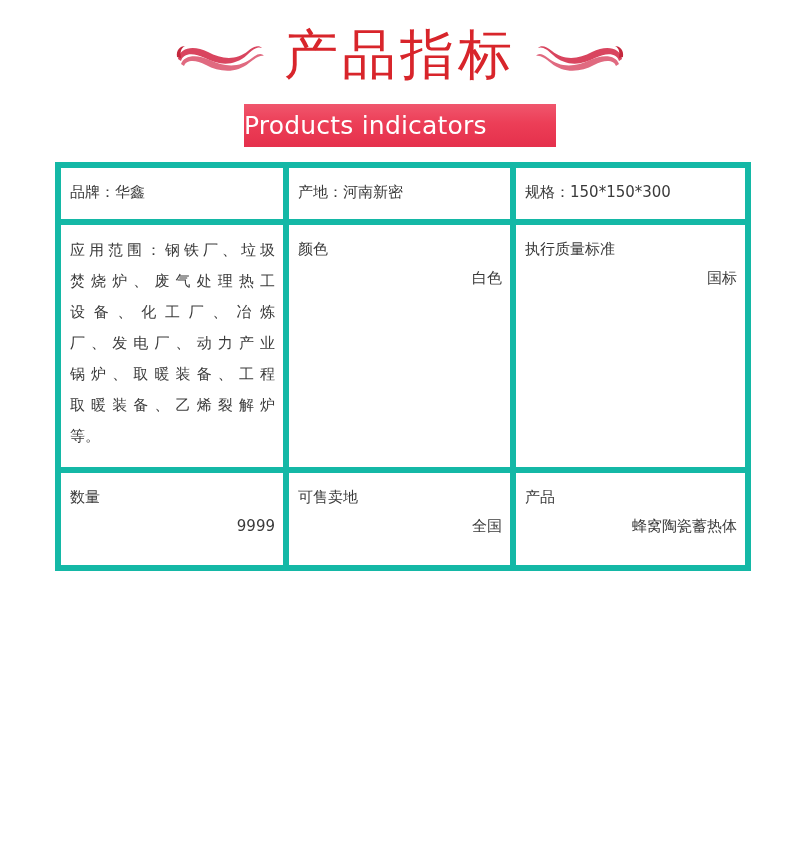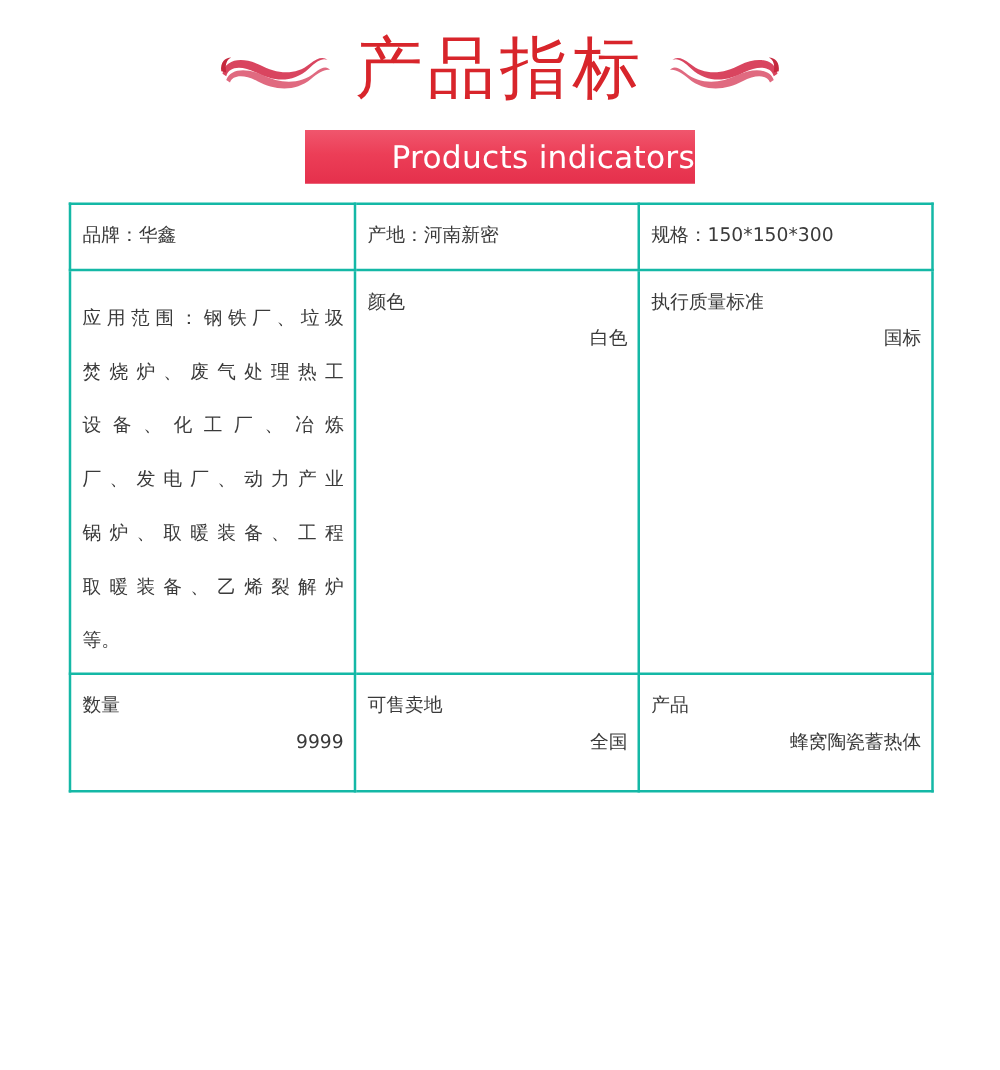--- a/index.html
+++ b/index.html
@@ -63,21 +63,21 @@
 
   .subtitle-banner {
     position: absolute;
     left: 244px;
     top: 104px;
     width: 312px;
     height: 43px;
     background: linear-gradient(to bottom, #f0566d 0%, #ec3e57 45%, #e5304c 100%);
     display: flex;
     align-items: center;
-    justify-content: flex-end;
+    justify-content: flex-start;
   }
   .subtitle-text {
     color: #ffffff;
     font-size: 25px;
     line-height: 27px;
     font-weight: 400;
     font-family: "DejaVu Sans", "Liberation Sans", sans-serif;
     letter-spacing: 0.2px;
     white-space: nowrap;
   }
@@ -86,21 +86,21 @@
   .spec-table {
     position: absolute;
     left: 55px;
     top: 162px;
     width: 690px;
     border-collapse: collapse;
     table-layout: fixed;
     background: #ffffff;
   }
   .spec-table td {
-    border: 2px solid #14b8a6;
+    border: 6px solid #14b8a6;
     vertical-align: top;
     padding: 10px 8px 10px 9px;
     color: #3a3a3a;
     font-size: 15px;
     line-height: 29px;
     font-family: "DejaVu Sans", "Liberation Sans", sans-serif;
   }
 
   .col-a { width: 228px; }
   .col-b { width: 227px; }
@@ -115,21 +115,20 @@
     text-align: right;
   }
 
   
   .justified {
     display: block;
     text-align: justify;
     text-align-last: justify;
     line-height: 31px;
     word-break: break-all;
-    margin-top: 12px;
   }
   .justified.last-natural {
     text-align-last: left;
   }
 
   .row-brand td { height: 31px; }
   .row-scope td { height: 222px; }
   .row-sizes td { height: 158px; }
   .row-custom td { height: 70px; }
   .row-qty td { height: 72px; }

